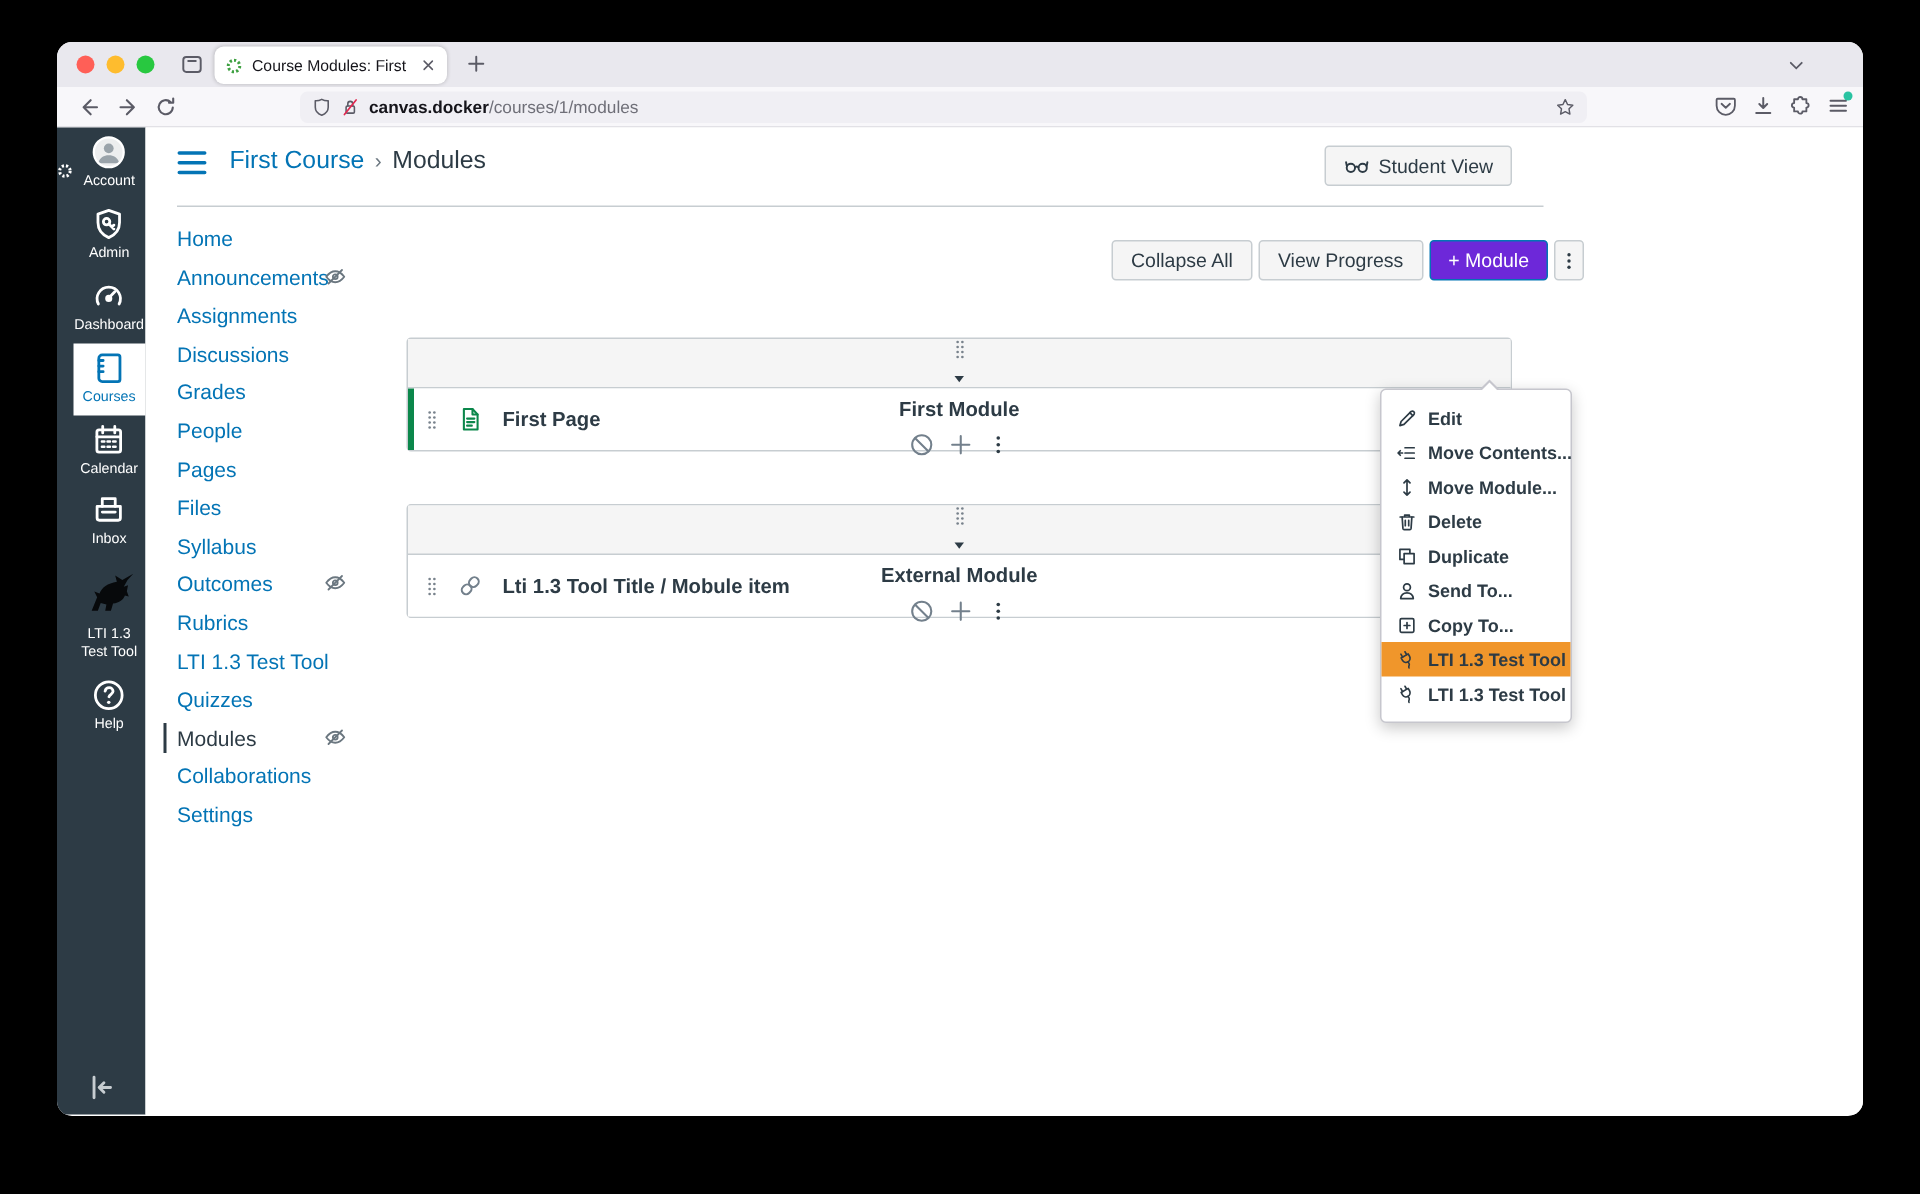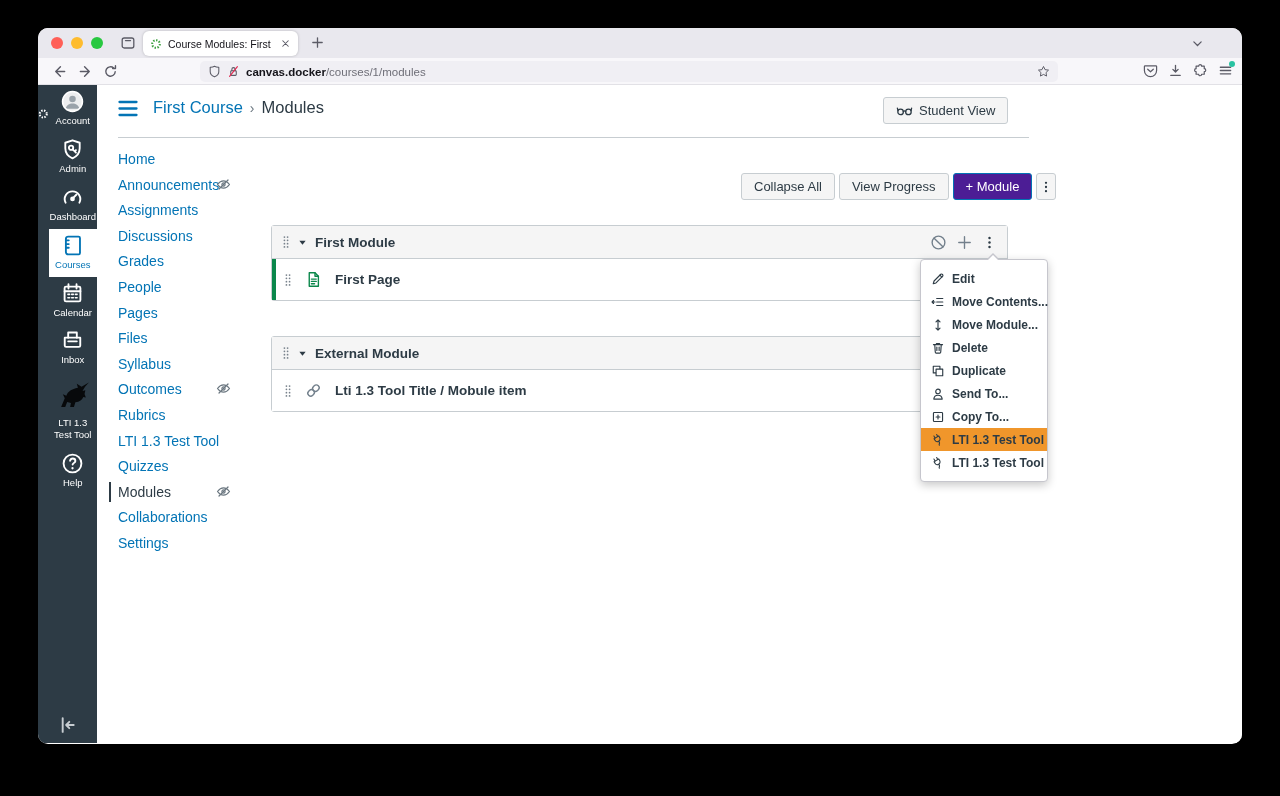--- a/index.html
+++ b/index.html
@@ -55,41 +55,41 @@
 
   .main { flex:1; position:relative; background:#fff; }
   .hamburger { position:absolute; left:21px; top:15px; width:20px; height:17px; color:#0374B5; }
   .breadcrumb { position:absolute; left:56px; top:13px; font-size:16.5px; }
   .crumb-link { color:#0374B5; text-decoration:none; }
   .crumb-sep { color:#6B7780; margin:0 7px; font-size:14px; }
   .crumb-current { color:#2D3B45; }
   .btn { display:inline-flex; align-items:center; gap:6px; height:27px; padding:0 12px;
     background:#F5F5F5; border:1px solid #C7CDD1; border-radius:3px; font-size:13px;
     color:#2D3B45; cursor:pointer; white-space:nowrap; }
-  .btn.primary { background:#4c1d95; border-color:#0374B5; color:#fff; }
+  .btn.primary { background:#6d28d9; border-color:#0374B5; color:#fff; }
   .student-view { position:absolute; left:786px; top:12px; }
   .student-view .icon { width:17px; height:17px; color:#2D3B45; }
   .divider { position:absolute; left:21px; top:52px; width:911px; height:1px; background:#C7CDD1; }
 
   .course-nav { position:absolute; left:21px; top:66px; list-style:none; width:165px; }
   .course-nav li { position:relative; height:25.6px; font-size:14px; }
   .course-nav a { color:#0374B5; text-decoration:none; }
   .course-nav li.active a { color:#2D3B45; }
   .course-nav li.active::before { content:""; position:absolute; left:-9px; top:-2px;
     width:2px; height:20px; background:#2D3B45; }
   .nav-eye { position:absolute; left:98px; top:0; width:15px; height:15px; color:#6B7780; }
 
-  .actions { position:absolute; left:644px; top:88px; display:flex; gap:4px; }
+  .actions { position:absolute; left:644px; top:75px; display:flex; gap:4px; }
   .kebab-btn { width:20px; padding:0; justify-content:center; }
   .kebab-btn .icon { width:14px; height:14px; color:#2D3B45; }
 
   .module-box { position:absolute; left:174px; width:737px; border:1px solid #C7CDD1;
     border-radius:3px; background:#fff; }
   .module-header { height:33px; background:#F5F5F5; border-bottom:1px solid #C7CDD1;
-    display:flex; align-items:center; padding:0 10px; gap:8px; }
+    display:flex; align-items:center; padding:0 10px; gap:8px;flex-direction:column; }
   .drag { width:8px; height:14px; color:#78828C; flex:none; }
   .caret { width:9px; height:9px; color:#2D3B45; flex:none; }
   .module-title { font-size:13.5px; font-weight:bold; color:#2D3B45; flex:1; }
   .mh-icons { display:flex; align-items:center; gap:9px; }
   .mh-icons .icon { width:17px; height:17px; color:#73808C; }
   .mh-icons .icon.kebab { width:15px; height:15px; color:#2D3B45; }
   .module-item { height:41px; background:#fff; display:flex; align-items:center;
     padding-left:12px; gap:13px; }
   .module-item.published { border-left:4px solid #0B874B; padding-left:8px; }
   .mi-icon { width:17px; height:17px; flex:none; }

